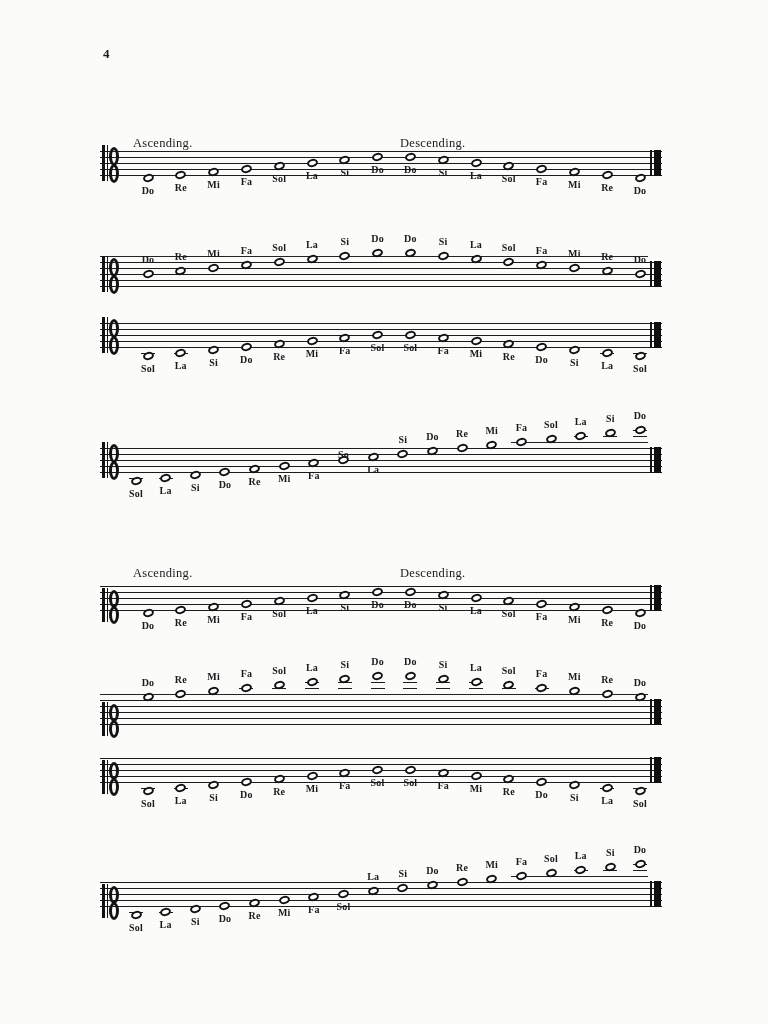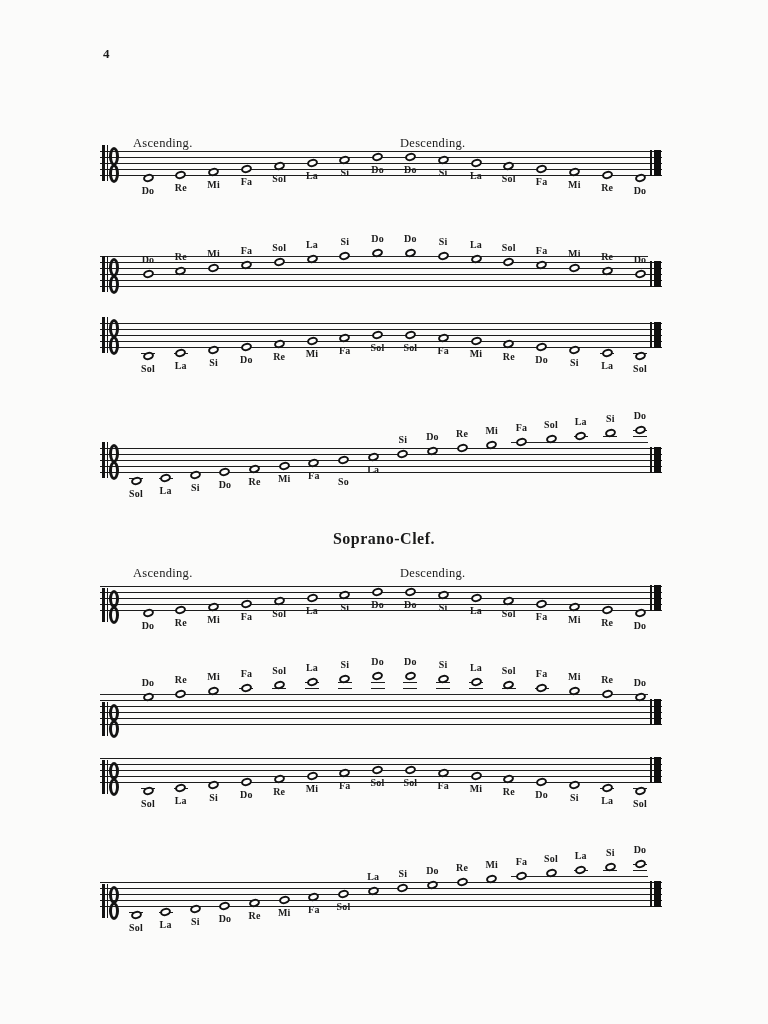--- a/index.html
+++ b/index.html
@@ -204,21 +204,21 @@
     <div class="note-label" style="left: 178.294px; top: 482px;">Si</div>
     <div class="whole-note" style="left: 219.441px; top: 468px;"></div>
     <div class="note-label" style="left: 207.941px; top: 479px;">Do</div>
     <div class="whole-note" style="left: 249.088px; top: 465px;"></div>
     <div class="note-label" style="left: 237.588px; top: 476px;">Re</div>
     <div class="whole-note" style="left: 278.735px; top: 462px;"></div>
     <div class="note-label" style="left: 267.235px; top: 473px;">Mi</div>
     <div class="whole-note" style="left: 308.382px; top: 459px;"></div>
     <div class="note-label" style="left: 296.882px; top: 470px;">Fa</div>
     <div class="whole-note" style="left: 338.029px; top: 456px;"></div>
-    <div class="note-label" style="left: 326.529px; top: 476px;">So</div>
+    <div class="note-label" style="left: 326.529px; top: 449px;">So</div>
     <div class="whole-note" style="left: 367.676px; top: 453px;"></div>
     <div class="note-label" style="left: 356.176px; top: 464px;">La</div>
     <div class="whole-note" style="left: 397.324px; top: 450px;"></div>
     <div class="note-label" style="left: 385.824px; top: 434px;">Si</div>
     <div class="whole-note" style="left: 426.971px; top: 447px;"></div>
     <div class="note-label" style="left: 415.471px; top: 431px;">Do</div>
     <div class="whole-note" style="left: 456.618px; top: 444px;"></div>
     <div class="note-label" style="left: 445.118px; top: 428px;">Re</div>
     <div class="whole-note" style="left: 486.265px; top: 441px;"></div>
     <div class="note-label" style="left: 474.765px; top: 425px;">Mi</div>
@@ -229,21 +229,20 @@
     <div class="ledger-line" style="left: 573.706px; top: 436px;"></div>
     <div class="whole-note" style="left: 575.206px; top: 432px;"></div>
     <div class="note-label" style="left: 563.706px; top: 416px;">La</div>
     <div class="ledger-line" style="left: 603.353px; top: 436px;"></div>
     <div class="whole-note" style="left: 604.853px; top: 429px;"></div>
     <div class="note-label" style="left: 593.353px; top: 413px;">Si</div>
     <div class="ledger-line" style="left: 633px; top: 436px;"></div>
     <div class="ledger-line" style="left: 633px; top: 430px;"></div>
     <div class="whole-note" style="left: 634.5px; top: 426px;"></div>
     <div class="note-label" style="left: 623px; top: 410px;">Do</div>
-    <div class="section-title" style="top: 530px;">Soprano-Clef.</div>
     <div class="sys-label" style="left: 133px; top: 566px;">Ascending.</div>
     <div class="sys-label" style="left: 400px; top: 566px;">Descending.</div>
     <div class="staff-line" style="left: 100px; width: 562px; top: 586px;"></div>
     <div class="staff-line" style="left: 100px; width: 562px; top: 592px;"></div>
     <div class="staff-line" style="left: 100px; width: 562px; top: 598px;"></div>
     <div class="staff-line" style="left: 100px; width: 562px; top: 604px;"></div>
     <div class="staff-line" style="left: 100px; width: 562px; top: 610px;"></div>
     <div class="clef" style="left: 102px; top: 588px; height: 34px;">
       <div class="clef-bar-thick"></div>
       <div class="clef-bar-thin"></div>

